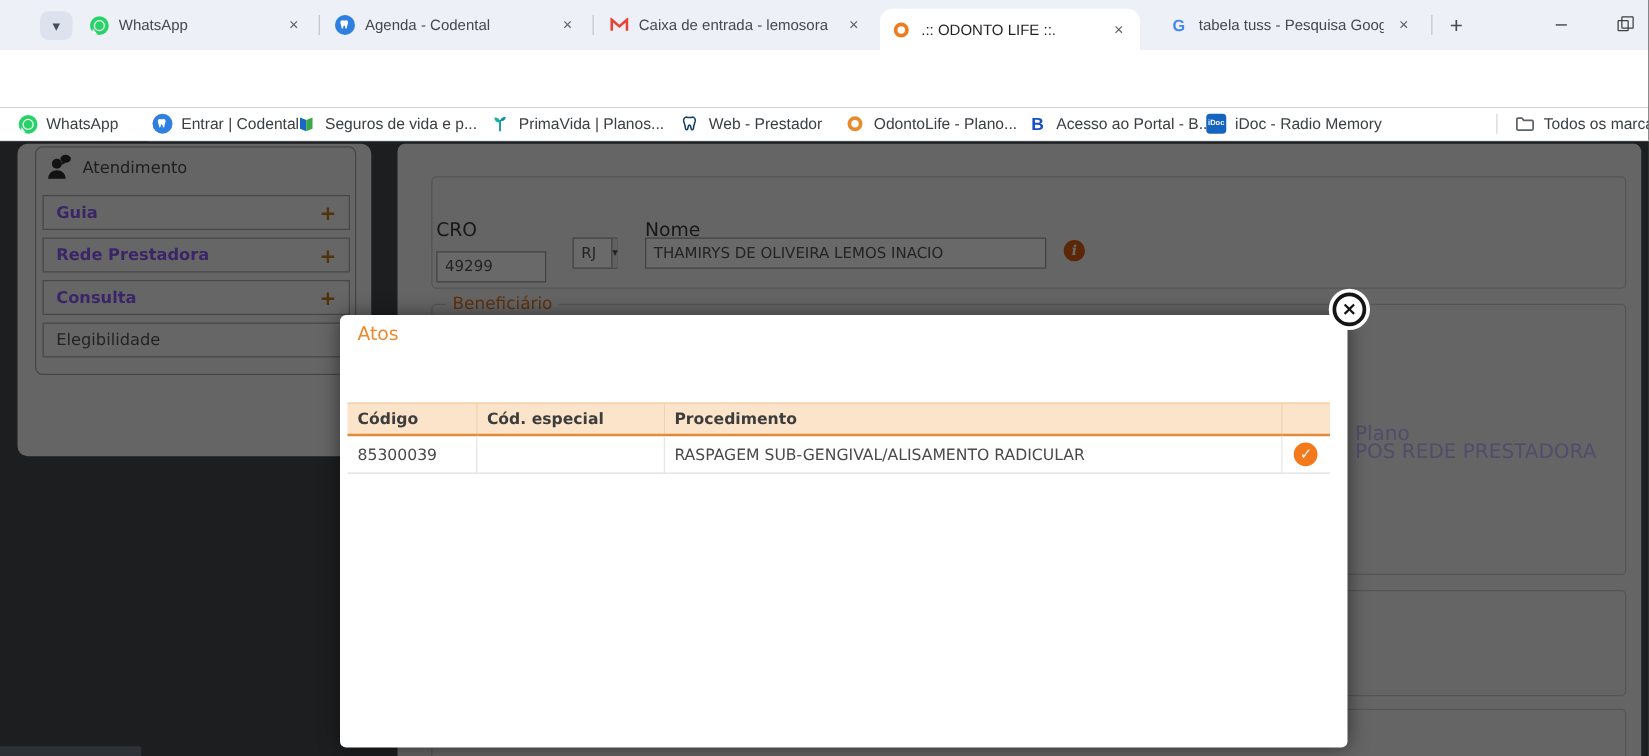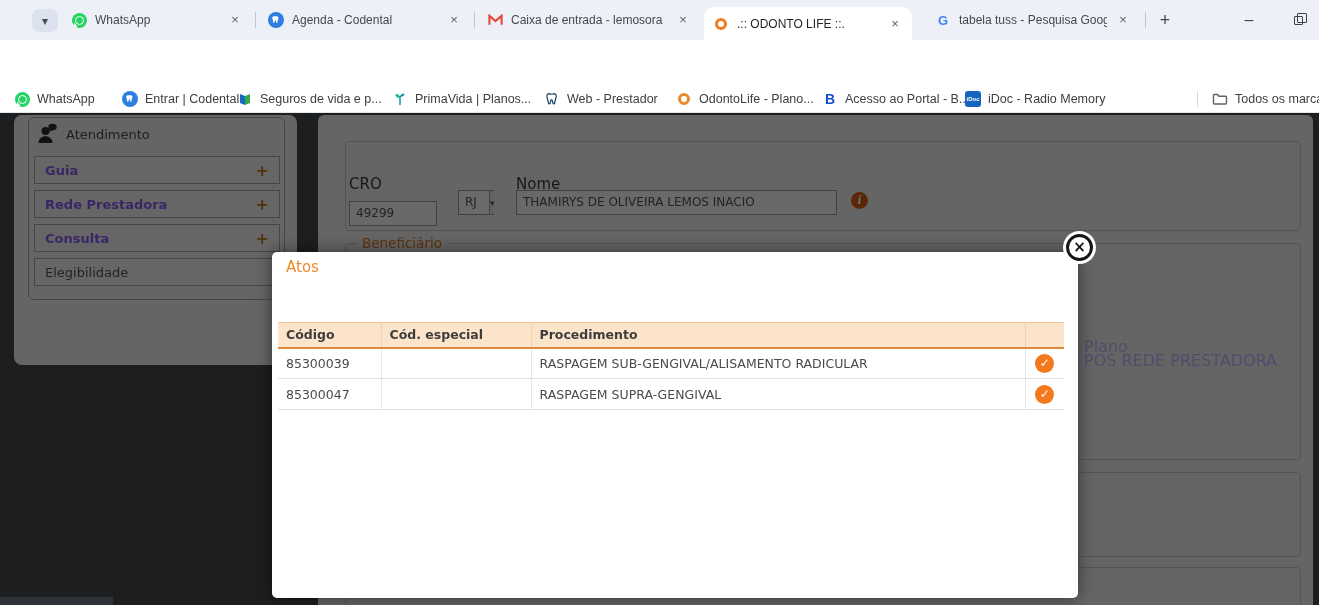--- a/index.html
+++ b/index.html
@@ -338,25 +338,19 @@
             <th></th>
           </tr>
         </thead>
         <tbody>
           <tr>
             <td>85300039</td>
             <td></td>
             <td>RASPAGEM SUB-GENGIVAL/ALISAMENTO RADICULAR</td>
             <td><span class="chk">✓</span></td>
           </tr>
-          <tr>
-            <td>85300047</td>
-            <td></td>
-            <td>RASPAGEM SUPRA-GENGIVAL</td>
-            <td><span class="chk">✓</span></td>
-          </tr>
         </tbody>
       </table>
     </div>
     <div class="modal-close">×</div>
 
   </div>
 </div>
 
 </body></html>

